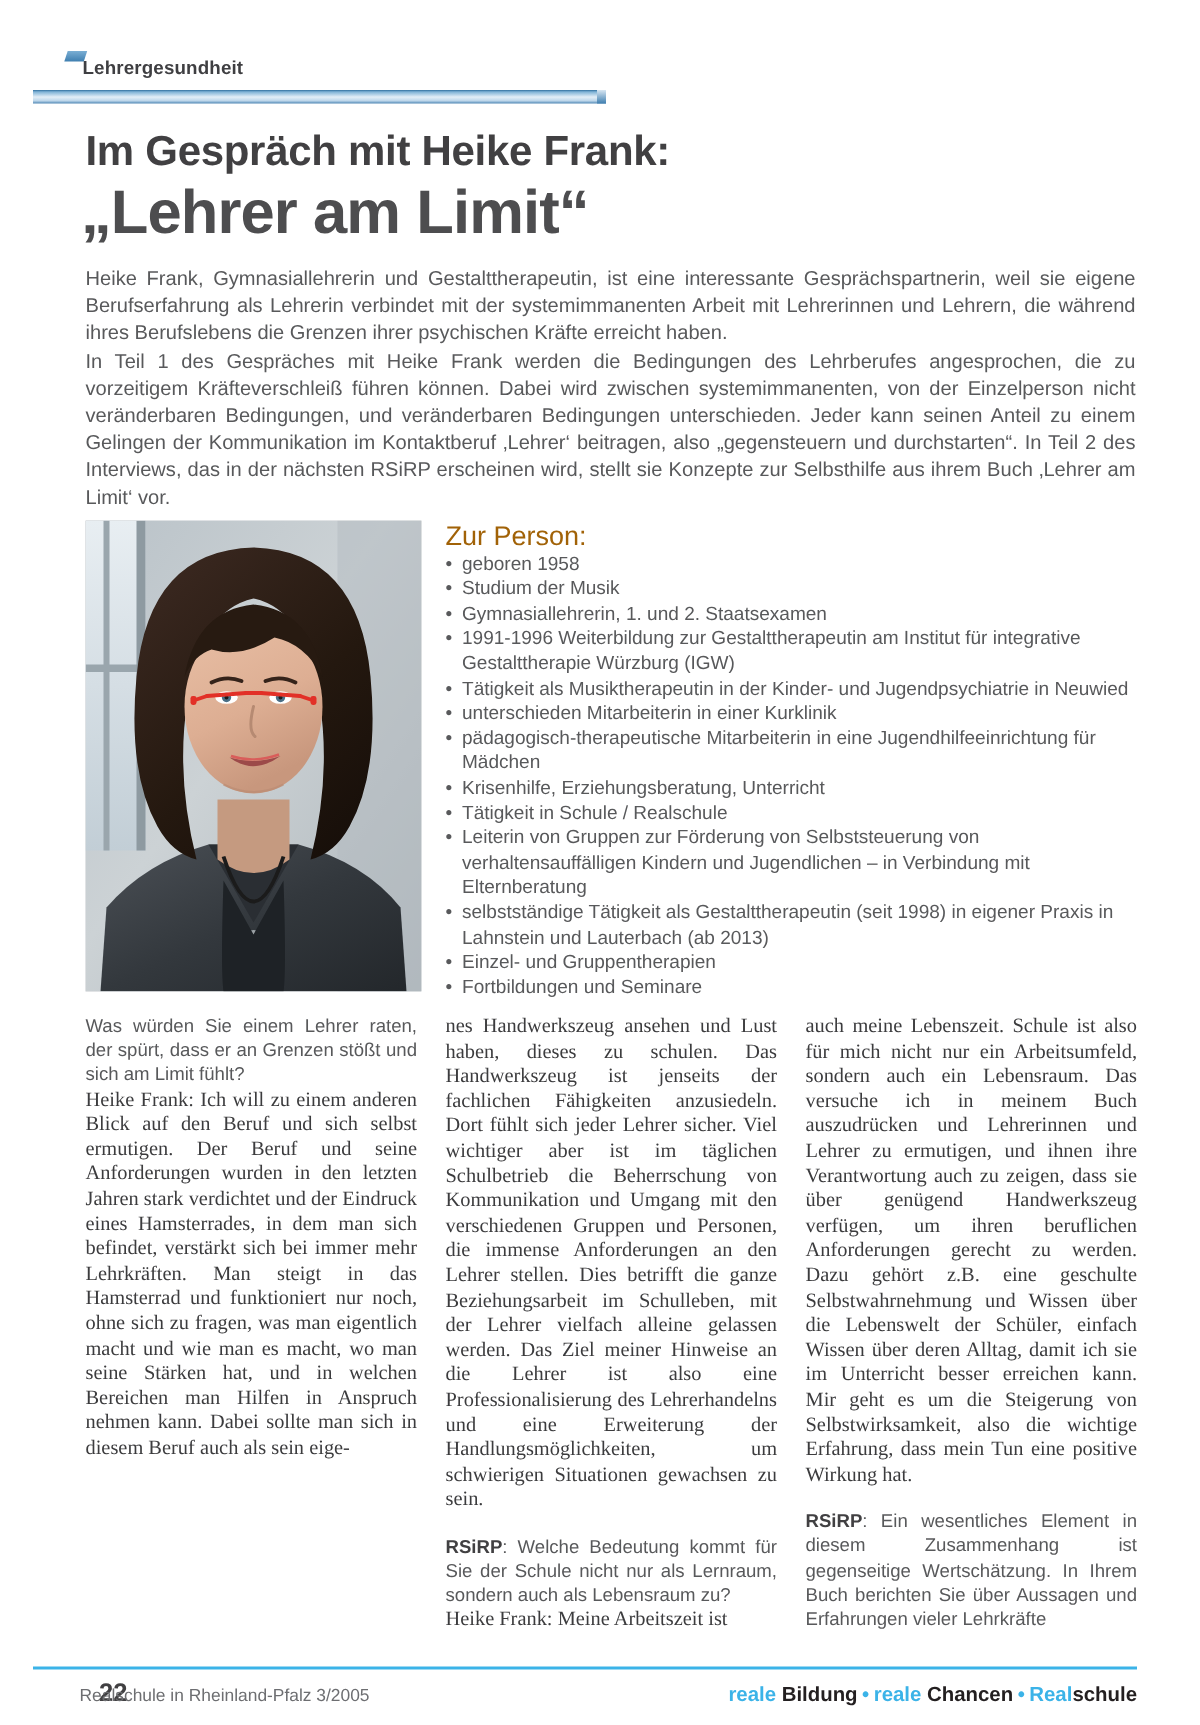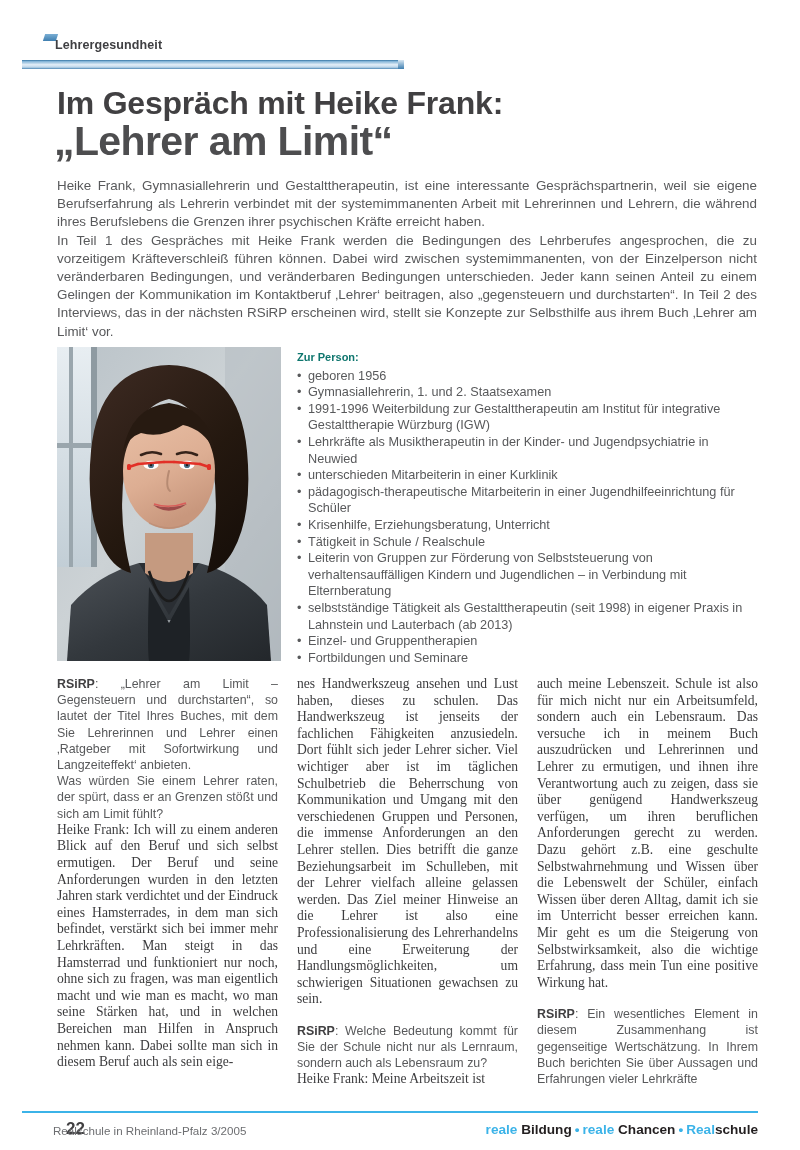--- a/index.html
+++ b/index.html
@@ -64,21 +64,21 @@
     width: 6px;
     height: 9px;
     background: linear-gradient(180deg, #d7e6f2 0%, #3f7fb0 100%);
   }
 
   
   #kicker {
     position: absolute;
     left: 57px;
     top: 85px;
-    font-size: 32px;
+    font-size: 28px;
     font-weight: bold;
     color: #414042;
     letter-spacing: -0.2px;
   }
   #headline {
     position: absolute;
     left: 54px;
     top: 118px;
     font-size: 41px;
     font-weight: bold;
@@ -117,23 +117,23 @@
     position: absolute;
     left: 297px;
     top: 349px;
     width: 462px;
     font-size: 12.7px;
     line-height: 16.6px;
     color: #58595b;
   }
   #person-box h3 {
     margin: 0 0 2px 0;
-    font-size: 11px;
-    font-weight: bold;
-    color: #0f766e;
+    font-size: 18px;
+    font-weight: normal;
+    color: #a16207;
   }
   #person-box ul {
     margin: 0;
     padding: 0;
     list-style: none;
   }
   #person-box li {
     position: relative;
     padding-left: 11px;
     margin: 0;
@@ -320,39 +320,39 @@
     <ellipse cx="112" cy="288" rx="11" ry="15" fill="#9aa0a4"></ellipse>
     <ellipse cx="112" cy="288" rx="7" ry="10.5" fill="#7e858a"></ellipse>
 
     <path d="M92 240 L112 276 L132 240 Q134 300 132 314 L92 314 Q90 300 92 240 Z" fill="#1e2226"></path>
   </svg>
 </div>
 
 <div id="person-box">
   <h3>Zur Person:</h3>
   <ul>
-    <li>geboren 1956</li>
+    <li>geboren 1958</li>
+    <li>Studium der Musik</li>
     <li>Gymnasiallehrerin, 1. und 2. Staatsexamen</li>
     <li>1991-1996 Weiterbildung zur Gestalttherapeutin am Institut für integrative Gestalttherapie Würzburg (IGW)</li>
-    <li>Lehrkräfte als Musiktherapeutin in der Kinder- und Jugendpsychiatrie in Neuwied</li>
+    <li>Tätigkeit als Musiktherapeutin in der Kinder- und Jugendpsychiatrie in Neuwied</li>
     <li>unterschieden Mitarbeiterin in einer Kurklinik</li>
-    <li>pädagogisch-therapeutische Mitarbeiterin in einer Jugendhilfeeinrichtung für Schüler</li>
+    <li>pädagogisch-therapeutische Mitarbeiterin in eine Jugendhilfeeinrichtung für Mädchen</li>
     <li>Krisenhilfe, Erziehungsberatung, Unterricht</li>
     <li>Tätigkeit in Schule / Realschule</li>
     <li>Leiterin von Gruppen zur Förderung von Selbststeuerung von verhaltensauffälligen Kindern und Jugendlichen – in Verbindung mit Elternberatung</li>
     <li>selbstständige Tätigkeit als Gestalttherapeutin (seit 1998) in eigener Praxis in Lahnstein und Lauterbach (ab 2013)</li>
     <li>Einzel- und Gruppentherapien</li>
     <li>Fortbildungen und Seminare</li>
   </ul>
 </div>
 
 <div id="body-cols">
 
   <div class="col">
-    <p class="q"><span class="spk">RSiRP</span><span>: „Lehrer am Limit – Gegensteuern und durchstarten“, so lautet der Titel Ihres Buches, mit dem Sie Lehrerinnen und Lehrer einen ‚Ratgeber mit Sofortwirkung und Langzeiteffekt‘ anbieten.</span></p>
     <p class="q">Was würden Sie einem Lehrer raten, der spürt, dass er an Grenzen stößt und sich am Limit fühlt?</p>
     <p class="a"><span class="spk">Heike Frank</span><span>: Ich will zu einem anderen Blick auf den Beruf und sich selbst ermutigen. Der Beruf und seine Anforderungen wurden in den letzten Jahren stark verdichtet und der Eindruck eines Hamsterrades, in dem man sich befindet, verstärkt sich bei immer mehr Lehrkräften. Man steigt in das Hamsterrad und funktioniert nur noch, ohne sich zu fragen, was man eigentlich macht und wie man es macht, wo man seine Stärken hat, und in welchen Bereichen man Hilfen in Anspruch nehmen kann. Dabei sollte man sich in diesem Beruf auch als sein eige-</span></p>
   </div>
 
   <div class="col">
     <p class="a">nes Handwerkszeug ansehen und Lust haben, dieses zu schulen. Das Handwerkszeug ist jenseits der fachlichen Fähigkeiten anzusiedeln. Dort fühlt sich jeder Lehrer sicher. Viel wichtiger aber ist im täglichen Schulbetrieb die Beherrschung von Kommunikation und Umgang mit den verschiedenen Gruppen und Personen, die immense Anforderungen an den Lehrer stellen. Dies betrifft die ganze Beziehungsarbeit im Schulleben, mit der Lehrer vielfach alleine gelassen werden. Das Ziel meiner Hinweise an die Lehrer ist also eine Professionalisierung des Lehrerhandelns und eine Erweiterung der Handlungsmöglichkeiten, um schwierigen Situationen gewachsen zu sein.</p>
     <div class="gap"></div>
     <p class="q"><span class="spk">RSiRP</span><span>: Welche Bedeutung kommt für Sie der Schule nicht nur als Lernraum, sondern auch als Lebensraum zu?</span></p>
     <p class="a"><span class="spk">Heike Frank</span><span>: Meine Arbeitszeit ist</span></p>
   </div>

